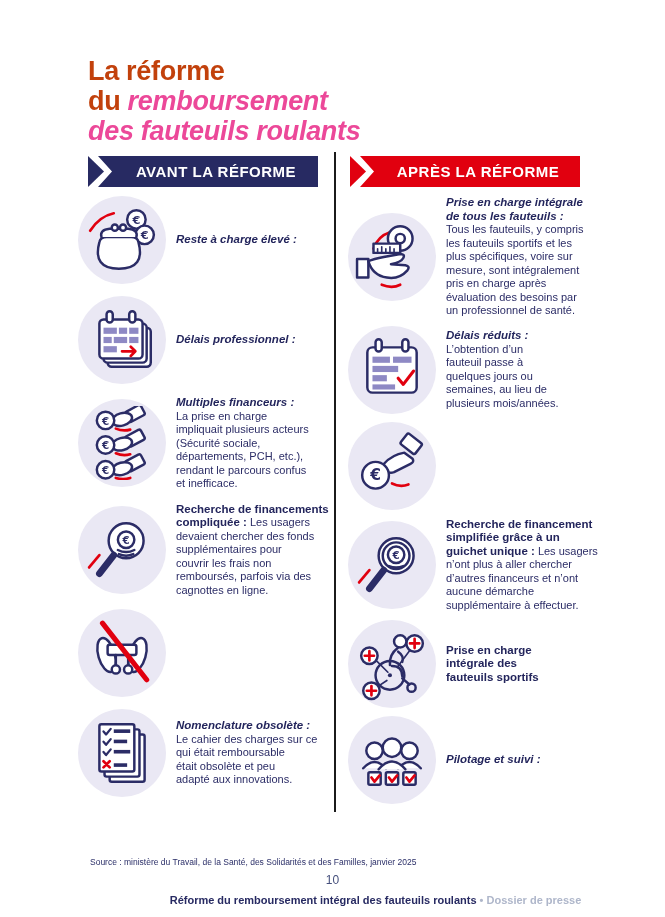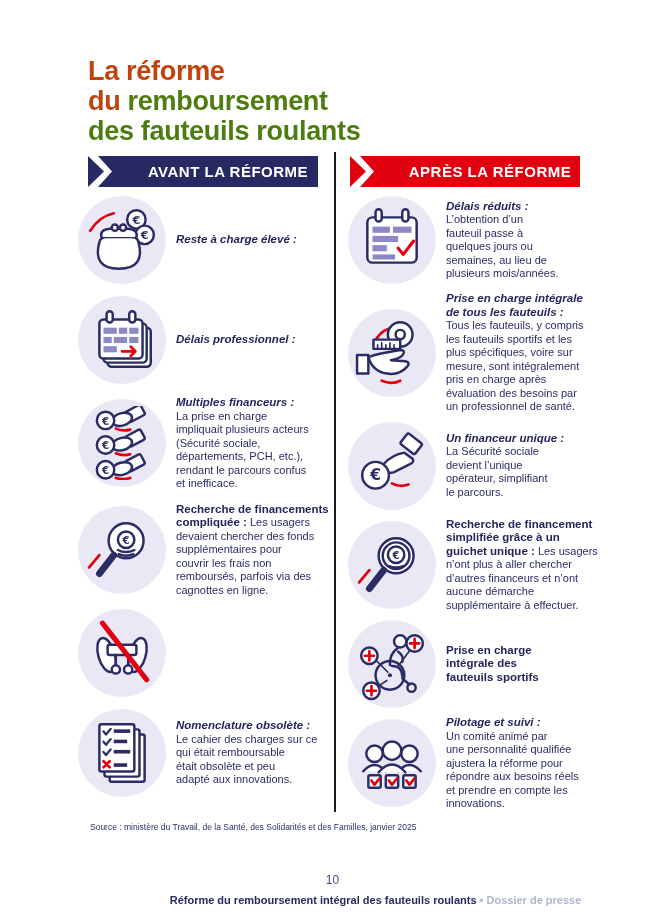--- a/index.html
+++ b/index.html
@@ -3,48 +3,48 @@
 <meta charset="utf-8">
 <style>
   html,body{margin:0;padding:0;}
   body{
     width:665px;height:917px;position:relative;background:#ffffff;
     font-family:"Liberation Sans", sans-serif;color:#2b2c66;overflow:hidden;
   }
   .title{position:absolute;left:88px;top:38px;font-size:27px;line-height:30px;
     font-weight:bold;letter-spacing:-0.3px;}
   .blue{color:#c2410c;}
-  .red{color:#4d7c0f;}
+  .red{color:#ec4899;font-style:italic;}
 
   .banner{position:absolute;top:156px;width:230px;height:31px;}
   .banner.left{left:88px;}
   .banner.right{left:350px;border-radius:6px;}
   .banner svg{position:absolute;left:0;top:0;}
-  .banner .label{position:absolute;left:38px;top:0;width:204px;height:31px;
+  .banner .label{position:absolute;left:26px;top:0;width:204px;height:31px;
     display:flex;align-items:center;justify-content:center;color:#fff;
     font-weight:bold;font-size:15px;letter-spacing:0.5px;}
 
   .divider{position:absolute;left:334px;top:152px;width:2px;height:660px;background:#1b1b1b;}
 
   .col{position:absolute;top:196px;}
   .col-left{left:78px;width:256px;}
   .col-right{left:348px;width:268px;}
 
   .item{display:flex;align-items:center;gap:10px;}
   .col-left .item{margin-bottom:12px;}
   .col-right .item{margin-bottom:8px;}
   .icon-circle{width:88px;height:88px;border-radius:50%;background:#eae8f4;
     flex:0 0 88px;display:flex;align-items:center;justify-content:center;}
   .item-text{font-size:11px;line-height:13.5px;white-space:pre-line;margin:0;}
   .col-left .item-text{width:158px;}
   .col-right .item-text{width:168px;}
   .item-text b{font-size:11.5px;color:#23255c;}
   .item-text b.blk{display:block;font-style:italic;}
 
-  .source{position:absolute;left:90px;top:822px;font-size:8.5px;color:#2b2f68;}
+  .source{position:absolute;left:90px;top:857px;font-size:8.5px;color:#2b2f68;}
   .page-num{position:absolute;left:0;top:873px;width:100%;text-align:center;
     font-size:12px;color:#454f7c;}
   .footer{position:absolute;left:0;top:894px;width:100%;text-align:center;
     font-size:11px;font-weight:bold;color:#272a62;margin-left:43px;}
   .footer .light{color:#aeb6ca;}
 
   
   svg .st{fill:none;stroke:#2b2c66;stroke-width:2.4;stroke-linecap:round;stroke-linejoin:round;}
   svg .sf{fill:#ffffff;stroke:#2b2c66;stroke-width:2.4;stroke-linecap:round;stroke-linejoin:round;}
   svg .pu{fill:#8e89c4;stroke:none;}
@@ -213,20 +213,43 @@
 adapté aux innovations.</span></p>
     </div>
 
   </div>
 
   <div class="col col-right">
 
     <div class="item">
       <div class="icon-circle">
         <svg width="74" height="74" viewBox="0 0 72 72">
+          <path class="rd" d="M34 12 q-12 4 -16 16"></path>
+          <circle class="sf" cx="44" cy="18" r="12"></circle>
+          <circle class="st" cx="44" cy="18" r="4.5"></circle>
+          <rect class="sf" x="18" y="23" width="26" height="9"></rect>
+          <path class="st" style="stroke-width:1.6" d="M22 28 v4 M26 26 v6 M30 28 v4 M34 26 v6 M38 28 v4"></path>
+          <rect class="sf" x="2" y="38" width="11" height="18"></rect>
+          <path class="sf" d="M13 40 q4 14 18 16 q12 2 20 -7 q3 -4 -2 -5 l-14 -1 q10 -2 12 -6 q2 -4 -3 -4 l-16 3 q-10 2 -15 4 z"></path>
+          <path class="rd" d="M26 63 q10 4 18 0"></path>
+        </svg>
+      </div>
+      <p class="item-text"><b class="blk">Prise en charge intégrale
+de tous les fauteuils :</b><span>Tous les fauteuils, y compris
+les fauteuils sportifs et les
+plus spécifiques, voire sur
+mesure, sont intégralement
+pris en charge après
+évaluation des besoins par
+un professionnel de santé.</span></p>
+    </div>
+
+    <div class="item">
+      <div class="icon-circle">
+        <svg width="74" height="74" viewBox="0 0 72 72">
           <rect class="sf" x="12" y="14" width="48" height="44" rx="5"></rect>
           <rect class="sf" x="20" y="6" width="6" height="12" rx="3"></rect>
           <rect class="sf" x="46" y="6" width="6" height="12" rx="3"></rect>
           <g class="pu">
             <rect x="17" y="23" width="17" height="6"></rect>
               <rect x="37" y="23" width="18" height="6"></rect>
             <rect x="17" y="32" width="25" height="6"></rect>
             <rect x="17" y="41" width="14" height="6"></rect>
             <rect x="17" y="50" width="22" height="5"></rect>
           </g>
@@ -236,54 +259,27 @@
       <p class="item-text"><b class="blk">Délais réduits :</b><span>L’obtention d’un
 fauteuil passe à
 quelques jours ou
 semaines, au lieu de
 plusieurs mois/années.</span></p>
     </div>
 
     <div class="item">
       <div class="icon-circle">
         <svg width="74" height="74" viewBox="0 0 72 72">
-          <path class="rd" d="M34 12 q-12 4 -16 16"></path>
-          <circle class="sf" cx="44" cy="18" r="12"></circle>
-          <circle class="st" cx="44" cy="18" r="4.5"></circle>
-          <rect class="sf" x="18" y="23" width="26" height="9"></rect>
-          <path class="st" style="stroke-width:1.6" d="M22 28 v4 M26 26 v6 M30 28 v4 M34 26 v6 M38 28 v4"></path>
-          <rect class="sf" x="2" y="38" width="11" height="18"></rect>
-          <path class="sf" d="M13 40 q4 14 18 16 q12 2 20 -7 q3 -4 -2 -5 l-14 -1 q10 -2 12 -6 q2 -4 -3 -4 l-16 3 q-10 2 -15 4 z"></path>
-          <path class="rd" d="M26 63 q10 4 18 0"></path>
-        </svg>
-      </div>
-      <p class="item-text"><b class="blk">Prise en charge intégrale
-de tous les fauteuils :</b><span>Tous les fauteuils, y compris
-les fauteuils sportifs et les
-plus spécifiques, voire sur
-mesure, sont intégralement
-pris en charge après
-évaluation des besoins par
-un professionnel de santé.</span></p>
-    </div>
-
-    <div class="item">
-      <div class="icon-circle">
-        <svg width="74" height="74" viewBox="0 0 72 72">
           <rect class="sf" x="46" y="8" width="18" height="13" rx="2" transform="rotate(38 55 14)"></rect>
           <path class="sf" d="M28 34 q8 -9 20 -11 l8 6 q2 3 -2 5 l-16 8 q-8 3 -10 -8 z"></path>
           <circle class="sf" cx="20" cy="45" r="13"></circle>
             <text class="tx" x="20" y="50" font-size="15" text-anchor="middle">€</text>
           <path class="rd" d="M36 53 q8 4 16 1"></path>
         </svg>
       </div>
-      <p class="item-text"><b class="blk">Un financeur unique :</b><span>La Sécurité sociale
-devient l’unique
-opérateur, simplifiant
-le parcours.</span></p>
     </div>
 
     <div class="item">
       <div class="icon-circle">
         <svg width="74" height="74" viewBox="0 0 72 72">
           <circle class="sf" cx="40" cy="27" r="17"></circle>
           <circle class="st" cx="40" cy="27" r="13"></circle>
           <path class="st" d="M33 37 q7 3 14 0"></path>
           <circle class="sf" cx="40" cy="26" r="8"></circle>
             <text class="tx" x="40" y="30" font-size="10" text-anchor="middle">€</text>
@@ -333,26 +329,21 @@
           <circle class="sf" cx="36" cy="24" r="9"></circle>
           <path class="sf" d="M23 45 q13 -15 26 0"></path>
           <rect class="sf" x="13" y="48" width="12" height="12" rx="1.5"></rect>
             <path class="rd" d="M16 53 l3 4 l5 -6"></path>
           <rect class="sf" x="30" y="48" width="12" height="12" rx="1.5"></rect>
             <path class="rd" d="M33 53 l3 4 l5 -6"></path>
           <rect class="sf" x="47" y="48" width="12" height="12" rx="1.5"></rect>
             <path class="rd" d="M50 53 l3 4 l5 -6"></path>
         </svg>
       </div>
-      <p class="item-text"><b class="blk">Pilotage et suivi :</b><span>Un comité animé par
-une personnalité qualifiée
-ajustera la réforme pour
-répondre aux besoins réels
-et prendre en compte les
-innovations.</span></p>
+      <p class="item-text"><b class="blk">Pilotage et suivi :</b></p>
     </div>
 
   </div>
 
   <div class="source">Source : ministère du Travail, de la Santé, des Solidarités et des Familles, janvier 2025</div>
 
   <div class="page-num">10</div>
 
   <div class="footer">
     <span>Réforme du remboursement intégral des fauteuils roulants</span>

